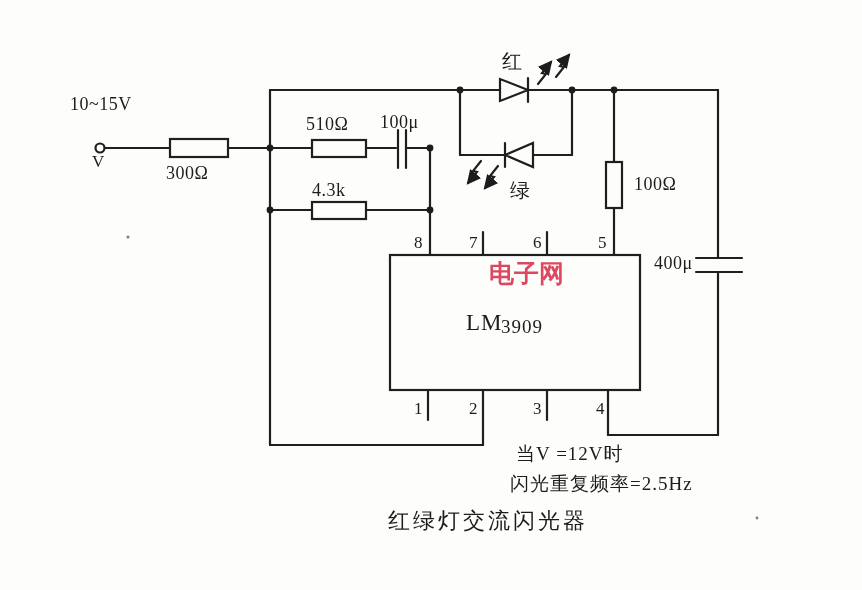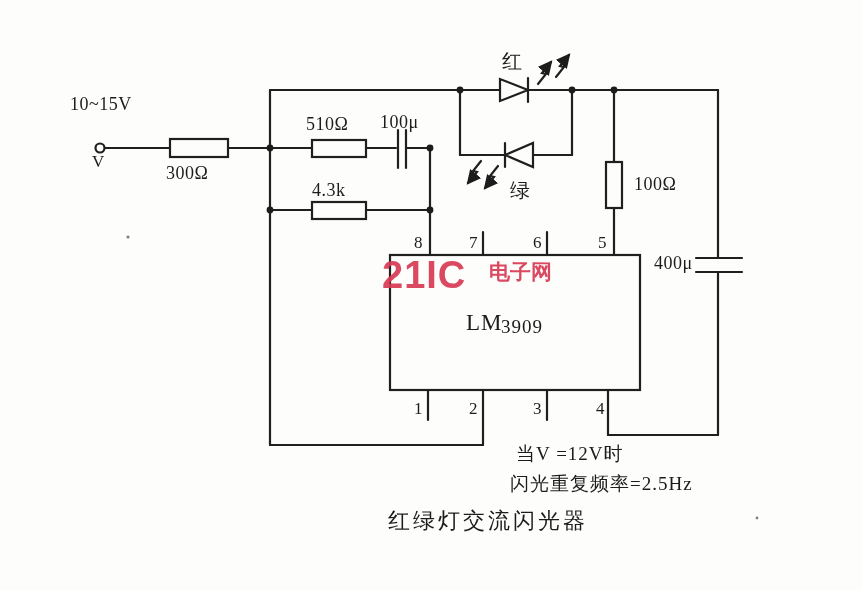--- a/index.html
+++ b/index.html
@@ -44,21 +44,21 @@
   .wm { position: absolute; left: 0; top: 0; width: 100%; height: 100%; pointer-events: none; }
   .wm-brand {
     position: absolute; left: 382px; top: 256px;
     font-family: "Liberation Sans", "DejaVu Sans", sans-serif;
     font-weight: bold; font-size: 38px; line-height: 1;
     color: #d93a54; letter-spacing: 1px; opacity: 0.92;
   }
   .wm-site {
     position: absolute; left: 489px; top: 261px;
     font-family: "Liberation Sans", "DejaVu Sans", sans-serif;
-    font-weight: bold; font-size: 21px; line-height: 1;
+    font-weight: bold; font-size: 25px; line-height: 1;
     color: #d93a54; opacity: 0.92; text-align: right;
   }
   .wm-suffix {
     position: absolute; left: 434px; top: 286px;
     font-family: "DejaVu Serif", "Liberation Serif", serif;
     font-style: italic; font-size: 28px; line-height: 1;
     color: #efa2b2; letter-spacing: 7px; opacity: 0.95;
   }
 </style>
 </head>
@@ -202,17 +202,16 @@
     <text class="lbl lbl-sm" x="533" y="414">3</text>
     <text class="lbl lbl-sm" x="596" y="414">4</text>
 
     <text class="lbl lbl-note" x="516" y="460">当V =12V时</text>
     <text class="lbl lbl-note" x="510" y="490">闪光重复频率=2.5Hz</text>
 
     <text class="lbl lbl-caption" x="388" y="528">红绿灯交流闪光器</text>
   </svg>
 
   <div class="wm">
-    <div class="wm-brand">21IC</div>
     <div class="wm-site">电子网</div>
   </div>
 
 </div>
 
 </body></html>

